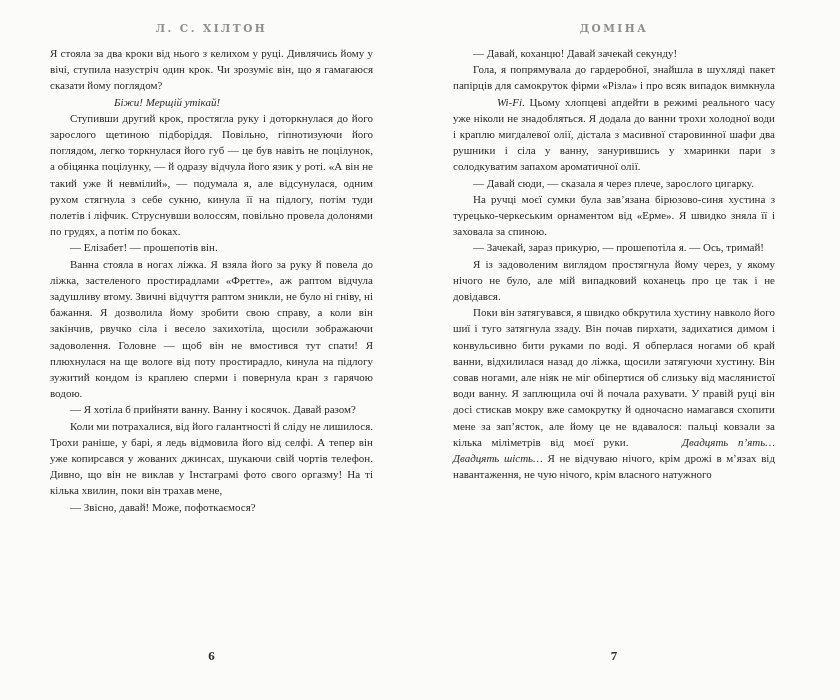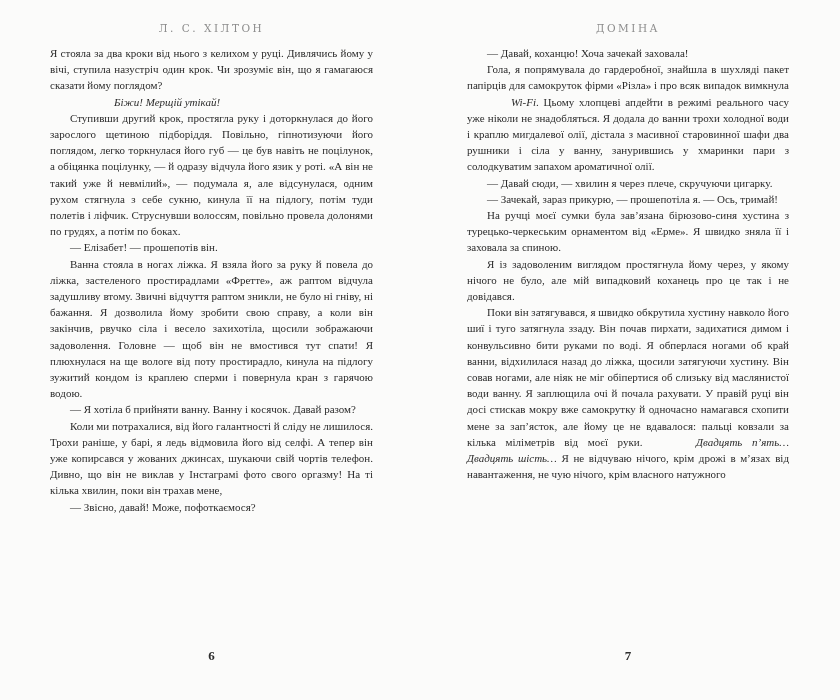--- a/index.html
+++ b/index.html
@@ -22,27 +22,27 @@
     width: 420px;
     height: 700px;
     position: relative;
   }
   .page-inner {
     position: absolute;
     top: 0;
     bottom: 0;
   }
   .page--left .page-inner { left: 50px; width: 323px; }
-  .page--right .page-inner { left: 47px; width: 322px; }
+  .page--right .page-inner { left: 33px; width: 322px; }
   .running-header {
     margin-top: 22px;
     text-align: center;
     font-family: "DejaVu Serif", "Liberation Serif", serif;
     font-size: 10.5px;
-    font-weight: 400;
+    font-weight: 700;
     letter-spacing: 2.5px;
     color: #8d8d8d;
     white-space: nowrap;
   }
   .page-body {
     margin-top: 11px;
     font-family: "Liberation Serif", "DejaVu Serif", serif;
     font-size: 11px;
     line-height: 16.2px;
     color: #2b2b2b;
@@ -90,25 +90,25 @@
           <p class="indent"><span>— Звісно, давай! Може, пофоткаємося?</span></p>
         </div>
       <footer class="page-number">6</footer>
     </div>
   </section>
 
   <section class="page page--right">
     <div class="page-inner">
       <header class="running-header">ДОМІНА</header>
       <div class="page-body">
-          <p class="indent"><span>— Давай, коханцю! Хоча зачекай заховала!</span></p>
+          <p class="indent"><span>— Давай, коханцю! Давай зачекай секунду!</span></p>
           <p class="indent"><span>Гола, я попрямувала до гардеробної, знайшла в шухляді пакет папірців для самокруток фірми «Різла» і про всяк випадок вимкнула </span><em>Wi-Fi</em><span>. Цьому хлопцеві апдейти в режимі реального часу уже ніколи не знадобляться. Я додала до ванни трохи холодної води і краплю мигдалевої олії, дістала з масивної старовинної шафи два рушники і сіла у ванну, занурившись у хмаринки пари з солодкуватим запахом ароматичної олії.</span></p>
-          <p class="indent"><span>— Давай сюди, — хвилин я через плече, скручуючи цигарку.</span></p>
+          <p class="indent"><span>— Давай сюди, — сказала я через плече, зарослого цигарку.</span></p>
+          <p class="indent"><span>На ручці моєї сумки була зав’язана бірюзово-синя хустина з турецько-черкеським орнаментом від «Ерме». Я швидко зняла її і заховала за спиною.</span></p>
           <p class="indent"><span>— Зачекай, зараз прикурю, — прошепотіла я. — Ось, тримай!</span></p>
-          <p class="indent"><span>На ручці моєї сумки була зав’язана бірюзово-синя хустина з турецько-черкеським орнаментом від «Ерме». Я швидко зняла її і заховала за спиною.</span></p>
           <p class="indent"><span>Я із задоволеним виглядом простягнула йому через, у якому нічого не було, але мій випадковий коханець про це так і не довідався.</span></p>
           <p class="indent"><span>Поки він затягувався, я швидко обкрутила хустину навколо його шиї і туго затягнула ззаду. Він почав пирхати, задихатися димом і конвульсивно бити руками по воді. Я обперлася ногами об край ванни, відхилилася назад до ліжка, щосили затягуючи хустину. Він совав ногами, але ніяк не міг обіпертися об слизьку від маслянистої води ванну. Я заплющила очі й почала рахувати. У правій руці він досі стискав мокру вже самокрутку й одночасно намагався схопити мене за зап’ясток, але йому це не вдавалося: пальці ковзали за кілька міліметрів від моєї руки. </span><em>Двадцять п’ять… Двадцять шість…</em><span> Я не відчуваю нічого, крім дрожі в м’язах від навантаження, не чую нічого, крім власного натужного</span></p>
         </div>
       <footer class="page-number">7</footer>
     </div>
   </section>
 
 </div>
 
 </body></html>

